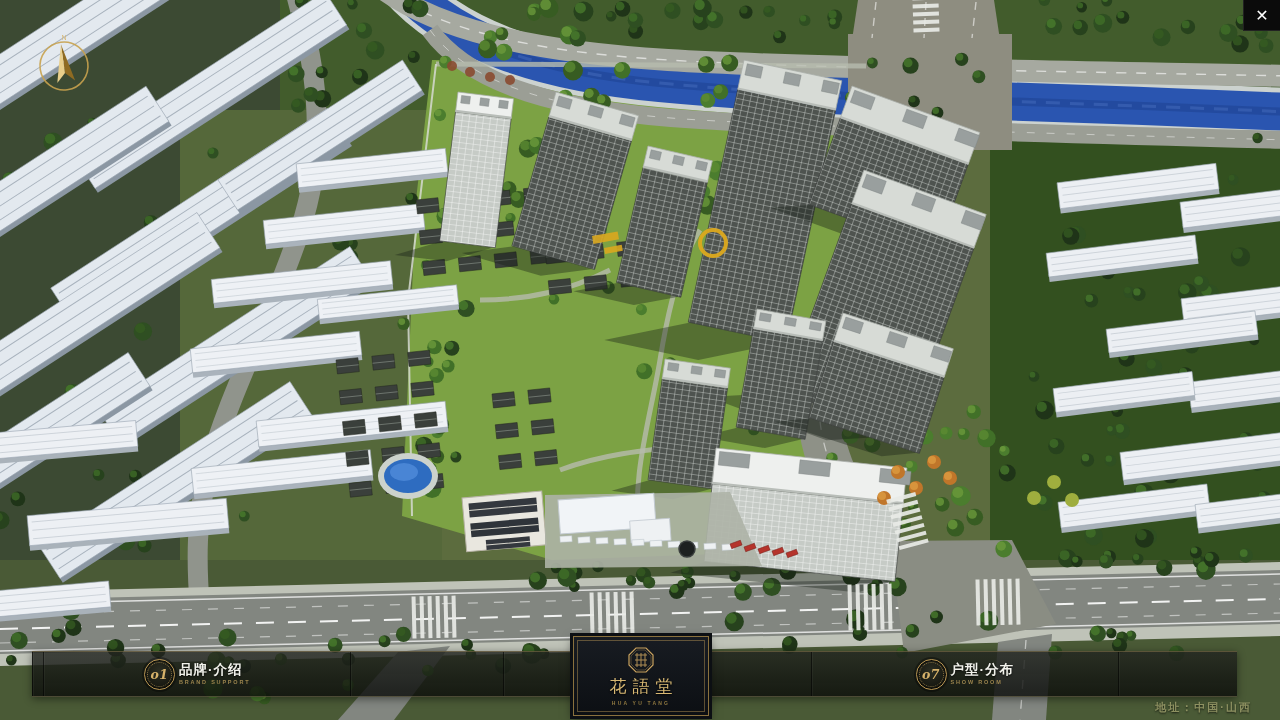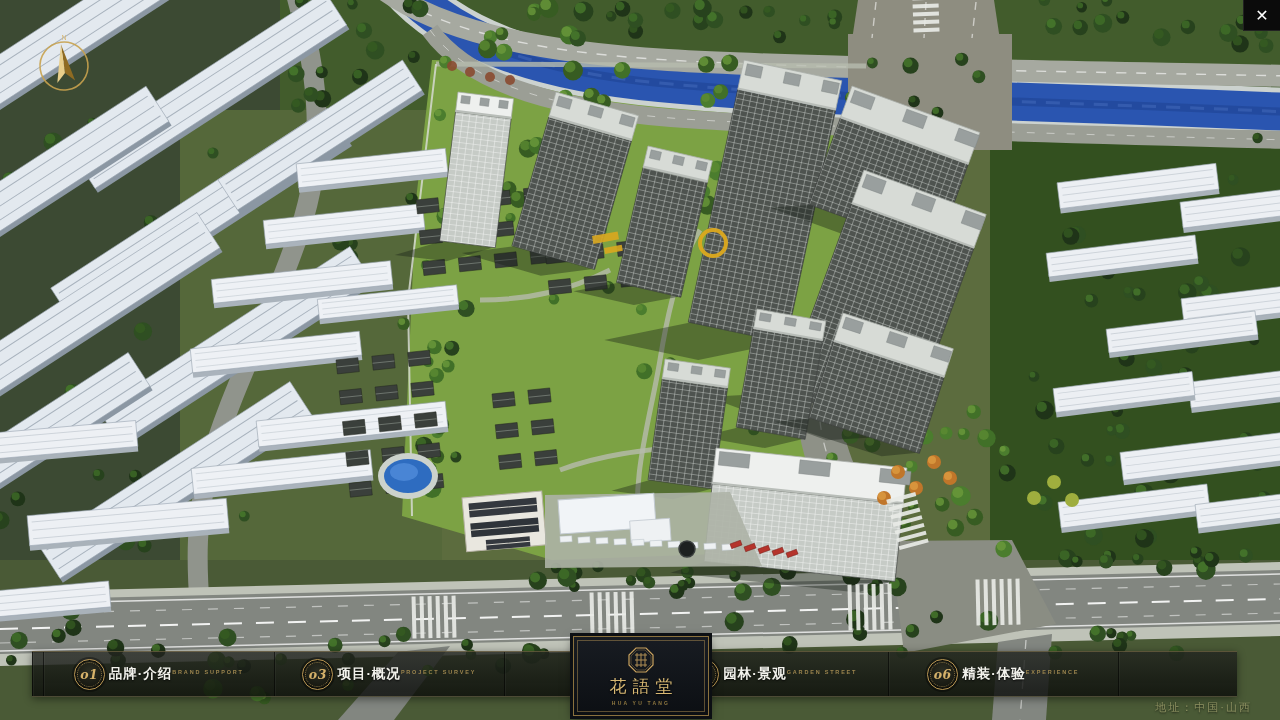--- a/index.html
+++ b/index.html
@@ -26,37 +26,37 @@
   .gap{flex:0 0 152px;}
   .tail{flex:0 0 118px;}
   .nav-item{flex:1 1 0;display:flex;align-items:center;justify-content:center;gap:4px;cursor:pointer;}
   .badge{position:relative;flex:0 0 auto;width:29px;height:29px;border-radius:50%;
     border:1px solid #b89552;
     background:radial-gradient(circle at 50% 38%,#2c2e23 0%,#15160f 75%);
     box-shadow:0 0 0 2px rgba(0,0,0,.35), inset 0 0 0 1px rgba(0,0,0,.6);
     display:flex;align-items:center;justify-content:center;}
   .badge::after{content:'';position:absolute;inset:2px;border-radius:50%;border:1px dotted rgba(200,164,94,.65);}
   .badge .num{font:italic 700 12.5px "DejaVu Serif",serif;color:#d6b26a;letter-spacing:.5px;}
-  .labels{display:flex;flex-direction:row;align-items:flex-start;line-height:1;}
+  .labels{display:flex;flex-direction:column;align-items:flex-start;line-height:1;}
   .zh{font-weight:700;font-size:13.5px;color:#f2f2ec;letter-spacing:1px;text-shadow:0 1px 2px rgba(0,0,0,.8);white-space:nowrap;}
   .en{margin-top:3px;font-weight:700;font-size:5.5px;color:#9c854e;letter-spacing:1.8px;white-space:nowrap;}
 
   
   .logo-panel{position:absolute;left:573px;top:636px;width:134px;height:78px;z-index:7;
     background:linear-gradient(180deg,#181c22 0%,#0c0f13 100%);
     border:1px solid #8a713d;box-shadow:0 0 0 3px #0c0f13,0 3px 10px rgba(0,0,0,.6);}
   .logo-panel::after{content:'';position:absolute;inset:3px;border:1px solid rgba(172,140,80,.5);pointer-events:none;}
   .logo-inner{position:absolute;inset:0;display:flex;flex-direction:column;align-items:center;justify-content:center;gap:2px;}
   .seal{width:26px;height:26px;}
   .logo-title{font-family:"DejaVu Serif",serif;font-size:17px;color:#d8b873;letter-spacing:6px;
     margin-left:6px;text-shadow:0 1px 2px #000;}
   .logo-sub{font-size:5px;color:#8f7840;letter-spacing:2.2px;font-weight:700;}
 
   
-  .address{position:absolute;right:28px;top:700px;z-index:6;font-weight:400;font-size:11px;
+  .address{position:absolute;right:28px;top:700px;z-index:6;font-weight:700;font-size:11px;
     color:rgba(158,160,108,.85);letter-spacing:2px;text-shadow:0 1px 2px rgba(0,0,0,.7);}
 </style>
 </head>
 <body>
 
 <div id="stage">
 
   <svg id="scene" viewBox="0 0 1280 720">
       <defs>
         <pattern id="fgrid" width="7" height="5.5" patternUnits="userSpaceOnUse">
@@ -1289,48 +1289,39 @@
 
     <div class="nav-item cell">
       <div class="badge">
           <span class="num">o1</span>
         </div>
       <div class="labels">
           <div class="zh">品牌·介绍</div>
       <div class="en">BRAND SUPPORT</div>
         </div>
     </div>
-    <div class="nav-item cell">
-      <div class="badge">
-          <span class="num">o3</span>
-        </div>
-      <div class="labels">
-          <div class="zh">项目·概况</div>
-      <div class="en">PROJECT SURVEY</div>
-        </div>
-    </div>
 
     <div class="gap cell"></div>
 
     <div class="nav-item cell">
       <div class="badge">
           <span class="num">o5</span>
         </div>
       <div class="labels">
           <div class="zh">园林·景观</div>
       <div class="en">GARDEN STREET</div>
         </div>
     </div>
     <div class="nav-item cell">
       <div class="badge">
-          <span class="num">o6</span>
+          <span class="num">o7</span>
         </div>
       <div class="labels">
-          <div class="zh">精装·体验</div>
-      <div class="en">EXPERIENCE</div>
+          <div class="zh">户型·分布</div>
+      <div class="en">SHOW ROOM</div>
         </div>
     </div>
 
     <div class="tail cell"></div>
   </div>
 
   <div class="logo-panel">
     <div class="logo-inner">
       <svg class="seal" viewBox="0 0 26 26">
         <polygon points="8,1 18,1 25,8 25,18 18,25 8,25 1,18 1,8" fill="none" stroke="#c9a25e" stroke-width="1.2"></polygon>

